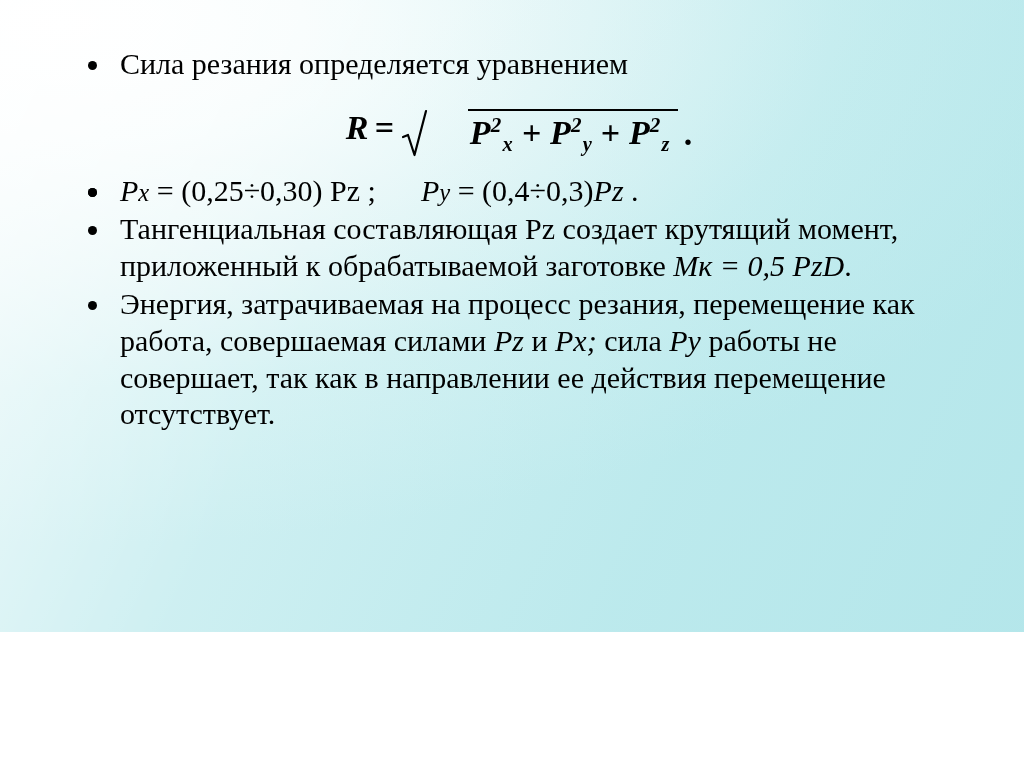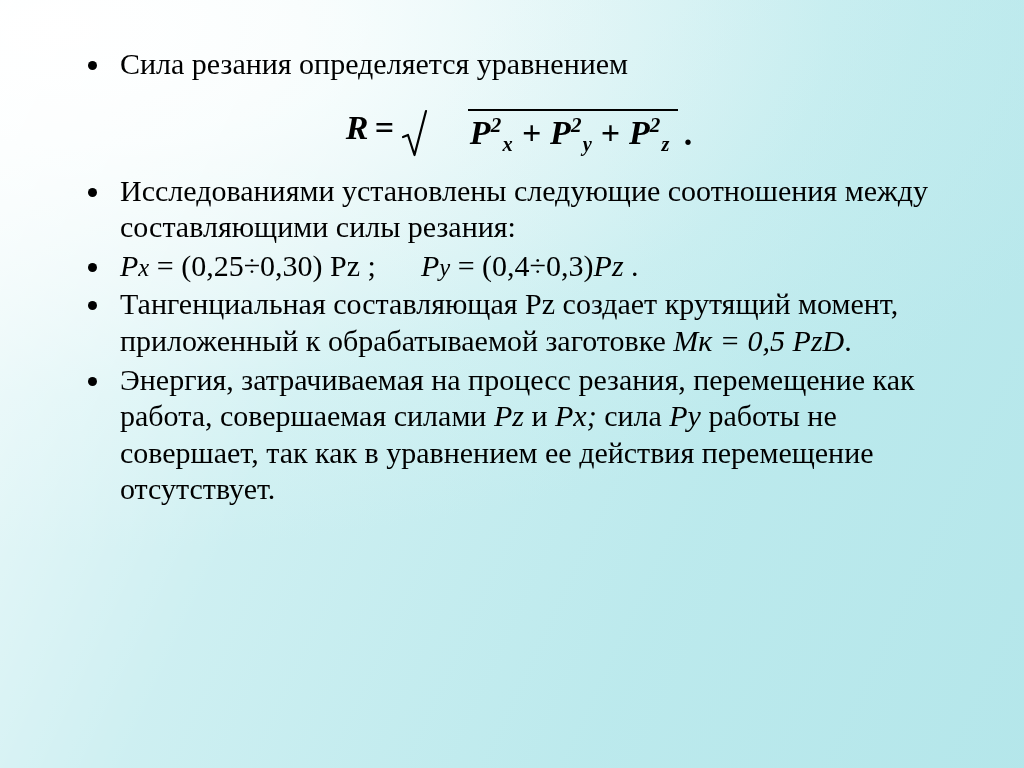--- a/index.html
+++ b/index.html
@@ -8,21 +8,21 @@
   }
   body {
     width: 1024px;
     height: 768px;
     overflow: hidden;
     font-family: "Liberation Serif", serif;
   }
   .slide {
     position: relative;
     width: 1024px;
-    height: 768px;
+    height: 632px;
     background:
       radial-gradient(ellipse 1100px 520px at 6% 4%, #ffffff 0%, #f4fcfc 22%, #ddf4f5 48%, #c8eef0 70%, #bdeaed 100%);
     box-sizing: border-box;
   }
   .slide::after {
     content: "";
     position: absolute;
     left: 0; top: 0; right: 0; bottom: 0;
     background: linear-gradient(115deg, rgba(255,255,255,0.85) 0%, rgba(255,255,255,0.25) 35%, rgba(185,232,236,0.25) 68%, rgba(170,226,231,0.45) 100%);
     pointer-events: none;
@@ -158,37 +158,36 @@
           </span>
         </span>
         <span class="period">.</span>
       </span>
     </div>
 
     <ul class="bullets">
 
       <li class="bullet">
         <span class="dot"></span>
-        <span>Исследованиями установлены следующие соотношения между составляющими силы резания:</span>
       </li>
 
       <li class="bullet gap-top">
         <span class="dot"></span>
         <span>
           <span class="it">P</span><span class="itsub">x</span><span> = (0,25÷0,30) Pz ;</span>
           <span>&nbsp;&nbsp;&nbsp;&nbsp;</span>
           <span class="it">P</span><span class="itsub">y</span><span> = (0,4÷0,3)</span><span class="it">Pz</span><span> .</span>
         </span>
       </li>
 
       <li class="bullet gap-top">
         <span class="dot"></span>
         <span><span>Тангенциальная составляющая Pz создает крутящий момент, приложенный к обрабатываемой заготовке </span><span class="it">Mк = 0,5 Pz</span><span class="it">D</span><span>.</span></span>
       </li>
 
       <li class="bullet gap-top">
         <span class="dot"></span>
-        <span><span>Энергия, затрачиваемая на процесс резания, перемещение как работа, совершаемая силами </span><span class="it">Pz</span><span> и </span><span class="it">Px;</span><span> сила </span><span class="it">Py</span><span> работы не совершает, так как в уравнением ее действия перемещение отсутствует.</span></span>
+        <span><span>Энергия, затрачиваемая на процесс резания, перемещение как работа, совершаемая силами </span><span class="it">Pz</span><span> и </span><span class="it">Px;</span><span> сила </span><span class="it">Py</span><span> работы не совершает, так как в направлении ее действия перемещение отсутствует.</span></span>
       </li>
 
     </ul>
   </div>
 </div>
 
 </body></html>

